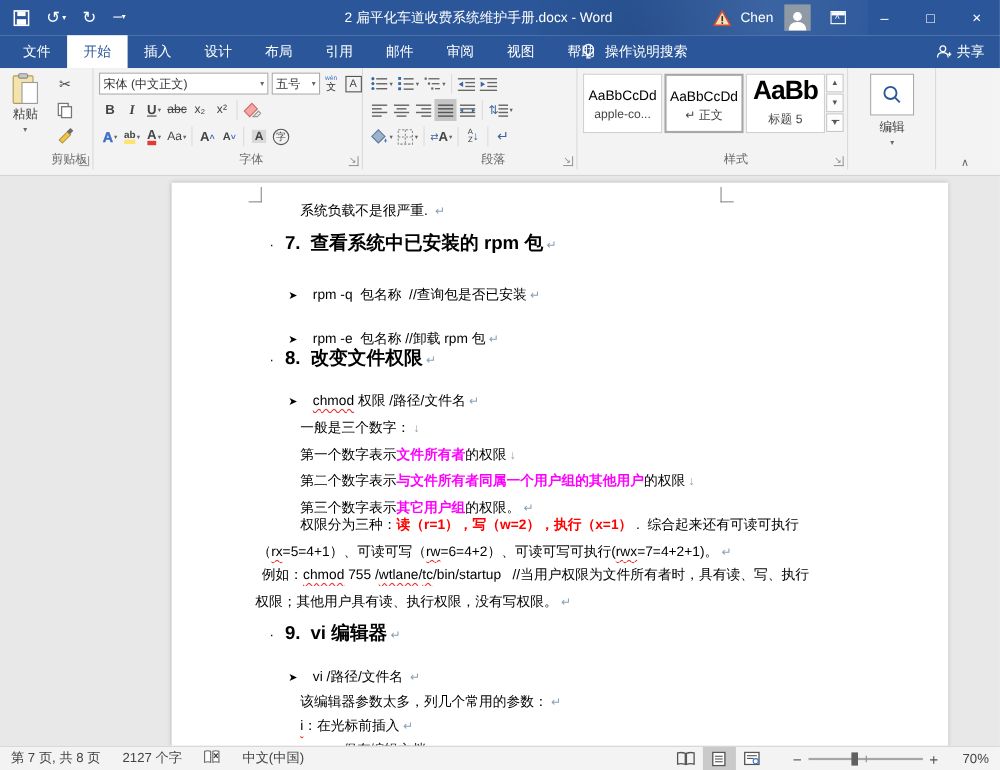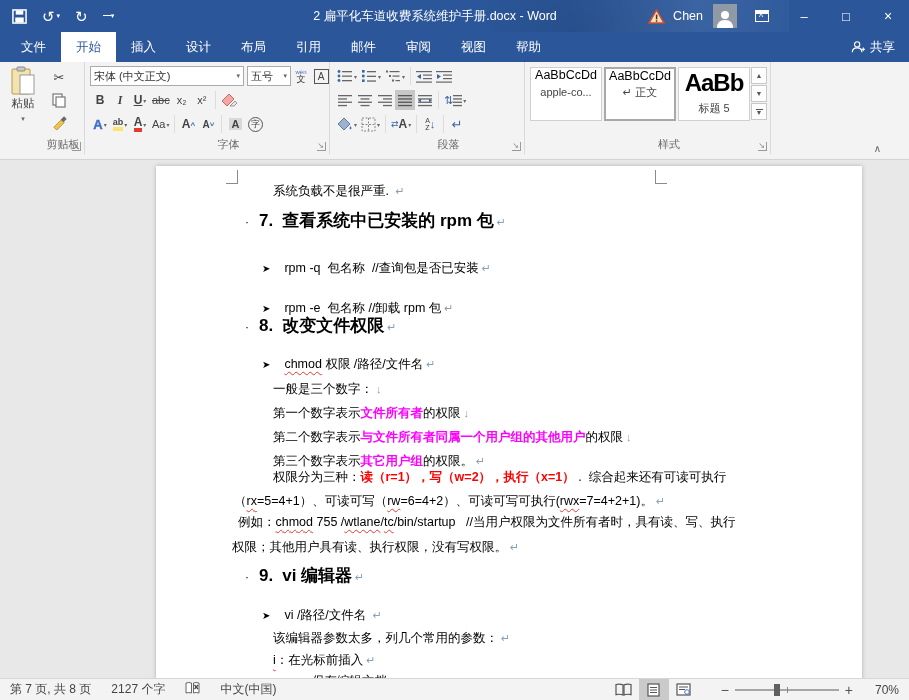--- a/index.html
+++ b/index.html
@@ -75,21 +75,21 @@
   .phon .p1 { display:block; font-size:6px; color:#3c6fc4; }
   .phon .p2 { display:block; font-size:9px; }
   .enclbox { width:15px; height:15px; border:1px solid #555; font-size:10px; display:inline-flex; align-items:center; justify-content:center; }
 
   
   svg { display:block; }
 
   
   .stylecard { position:absolute; top:5px; width:72px; height:54px; background:#fff; border:1px solid #d0d0d0; text-align:center; cursor:default; }
   .stylecard.selected { border:2px solid #a8a8a8; }
-  .stylecard .prev { display:block; margin-top:0; font-size:12.5px; color:#000; white-space:nowrap; }
+  .stylecard .prev { display:block; margin-top:12px; font-size:12.5px; color:#000; white-space:nowrap; }
   .stylecard .prev.big { font-size:24px; font-weight:bold; margin-top:1px; letter-spacing:-1px; }
   .stylecard .sname { display:block; margin-top:4px; font-size:11px; color:#444; white-space:nowrap; overflow:hidden; }
   .stylecard.selected .sname { margin-top:2px; }
   .styscroll { position:absolute; right:3px; top:5px; width:16px; display:flex; flex-direction:column; gap:1px; }
   .styscroll .sbtn { height:17px; border:1px solid #c8c8c8; background:#fdfdfd; font-size:7px; color:#555; display:flex; align-items:center; justify-content:center; flex-direction:column; line-height:5px; }
 
   
   .editbtn { position:absolute; left:18px; top:5px; width:44px; text-align:center; font-size:11.5px; color:#444; }
   .editbtn .box { width:40px; height:38px; margin:0 auto 3px auto; background:#fff; border:1px solid #ababab; display:flex; align-items:center; justify-content:center; }
   .editbtn .cb { font-size:7px; color:#666; }
@@ -177,20 +177,28 @@
         <div class="tab active">开始</div>
         <div class="tab">插入</div>
         <div class="tab">设计</div>
         <div class="tab">布局</div>
         <div class="tab">引用</div>
         <div class="tab">邮件</div>
         <div class="tab">审阅</div>
         <div class="tab">视图</div>
         <div class="tab">帮助</div>
       </div>
+    <div class="tellme">
+      <svg width="14" height="16" viewBox="0 0 14 16">
+        <circle cx="7" cy="6" r="4.5" fill="none" stroke="#fff" stroke-width="1.3"></circle>
+        <rect x="5" y="11" width="4" height="1.2" fill="#fff"></rect>
+        <rect x="5" y="13" width="4" height="1.2" fill="#fff"></rect>
+      </svg>
+      <span>操作说明搜索</span>
+    </div>
     <div class="share">
       <svg width="14" height="14" viewBox="0 0 16 16">
         <circle cx="7" cy="5" r="3" fill="none" stroke="#fff" stroke-width="1.3"></circle>
         <path d="M1.5 14 Q1.5 9 7 9 Q12.5 9 12.5 14" fill="none" stroke="#fff" stroke-width="1.3"></path>
         <rect x="12" y="10" width="4" height="1.3" fill="#fff"></rect>
         <rect x="13.4" y="8.6" width="1.3" height="4" fill="#fff"></rect>
       </svg>
       <span>共享</span>
     </div>
   </div>
@@ -468,20 +476,32 @@
         </div>
       <div class="styscroll">
         <span class="sbtn">▲</span>
         <span class="sbtn">▼</span>
         <span class="sbtn"><span style="border-top:1px solid #555;width:7px;display:block;"></span>▼</span>
       </div>
       <div class="glabel">样式</div>
       <span class="launcher">↘</span>
     </div>
 
+    <div class="rgroup" style="left:771px;width:80px;">
+      <div class="editbtn">
+        <span class="box">
+          <svg width="18" height="18" viewBox="0 0 18 18">
+            <circle cx="7.5" cy="7.5" r="5.5" fill="none" stroke="#2b579a" stroke-width="1.7"></circle>
+            <line x1="11.7" y1="11.7" x2="16" y2="16" stroke="#2b579a" stroke-width="1.7"></line>
+          </svg>
+        </span>
+        <span>编辑</span><br>
+        <span class="cb">▾</span>
+      </div>
+    </div>
 
     <span class="collapse">∧</span>
   </div>
 
   <div class="docarea">
     <div class="page">
       <span class="cropmark l" style="left:70px;top:4px;"></span>
       <span class="cropmark r" style="left:499px;top:4px;"></span>
       <div id="doclines">
           <div class="dl" style="left: 117px; top: 17px;"><span>系统负载不是很严重. </span><span class="pmark">↵</span></div>

